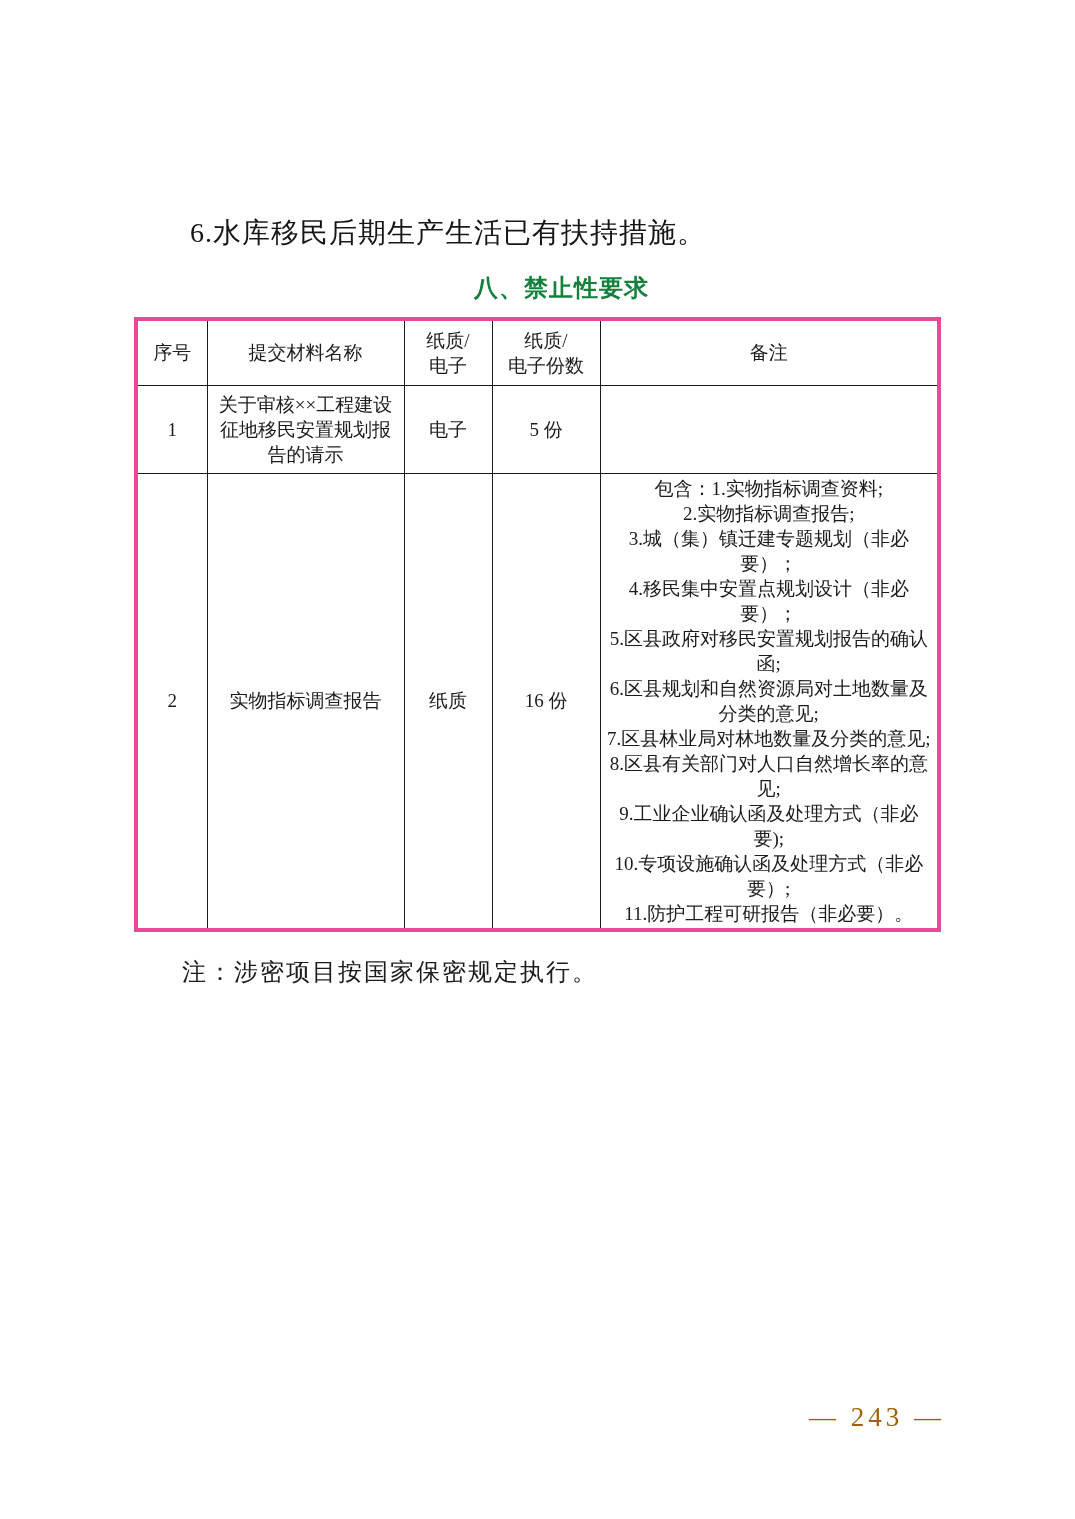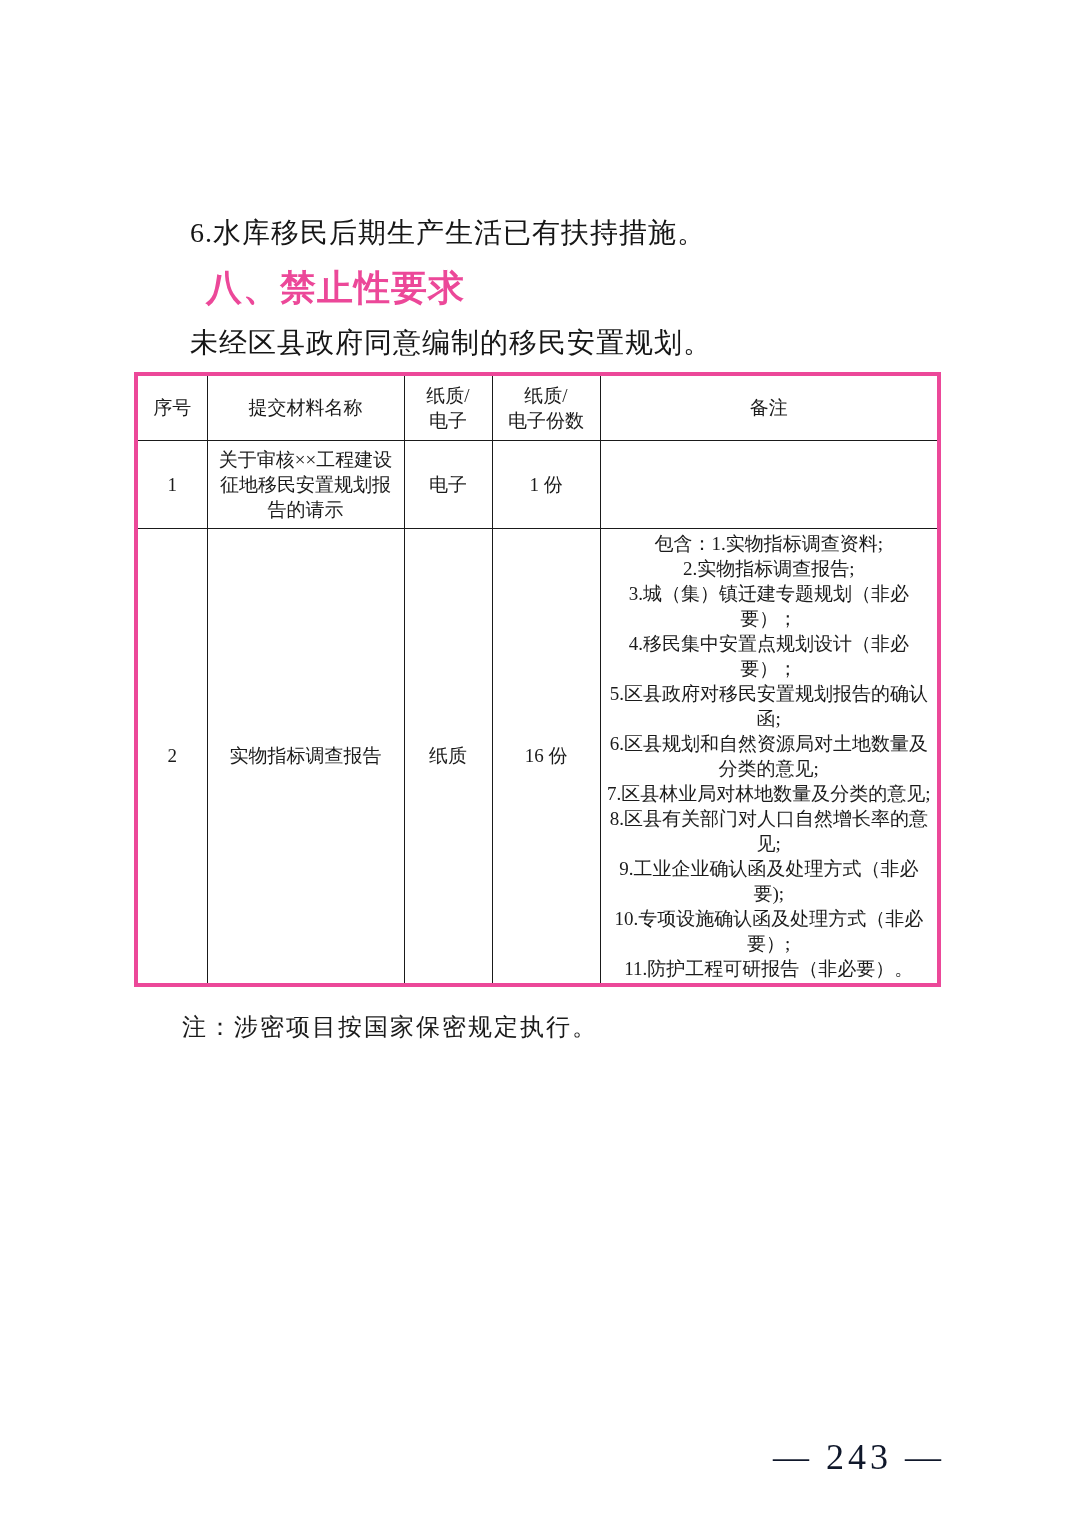--- a/index.html
+++ b/index.html
@@ -32,25 +32,26 @@
   }
   .indent { text-indent: 2em; }
   .justify {
     text-align: justify;
     text-justify: inter-ideograph;
   }
   h2.heading {
     margin: 0;
     font-family: "Liberation Sans", sans-serif;
     font-weight: bold;
-    font-size: 36px;
+    font-size: 24px;
     line-height: 55px;
     letter-spacing: 1px;
     text-indent: 2em;
-    color: #ec4899;
+    color: #15803d;
+    text-align: center;
   }
   h2.heading-tight {
     line-height: 46px;
   }
   table.materials {
     width: 807px;
     table-layout: fixed;
     border-collapse: collapse;
     border: 4px solid #ec4899;
     margin-top: 2px;
@@ -82,42 +83,41 @@
     margin-top: 18px;
     font-family: "Liberation Serif", serif;
     font-size: 24px;
     line-height: 44px;
     letter-spacing: 2px;
     text-indent: 2em;
     color: #1b1b1b;
   }
   .page-number {
     position: absolute;
-    top: 1404px;
+    top: 1370px;
     right: 130px;
     font-family: "Liberation Serif", serif;
-    font-size: 36px;
+    font-size: 27px;
     letter-spacing: 4px;
-    color: #0f172a;
+    color: #a16207;
   }
 </style>
 </head>
 <body>
 
 <div class="page">
   <div class="content">
 
     <p class="body indent">6.水库移民后期生产生活已有扶持措施。</p>
 
 
 
 
     <h2 class="heading">八、禁止性要求</h2>
 
-    <p class="body indent">未经区县政府同意编制的移民安置规划。</p>
 
 
     <table class="materials">
       <colgroup>
         <col style="width:71px">
         <col style="width:197px">
         <col style="width:88px">
         <col style="width:108px">
         <col>
       </colgroup>
@@ -132,21 +132,21 @@
           <th>备注</th>
         </tr>
       </thead>
       <tbody>
         <tr class="row-1">
           <td>1</td>
           <td>关于审核××工程建设
 征地移民安置规划报
 告的请示</td>
           <td>电子</td>
-          <td>1 份</td>
+          <td>5 份</td>
           <td class="remark-cell"></td>
         </tr>
         <tr class="row-2">
           <td>2</td>
           <td>实物指标调查报告</td>
           <td>纸质</td>
           <td>16 份</td>
           <td class="remark-cell">包含：1.实物指标调查资料;
 2.实物指标调查报告;
 3.城（集）镇迁建专题规划（非必要）；

